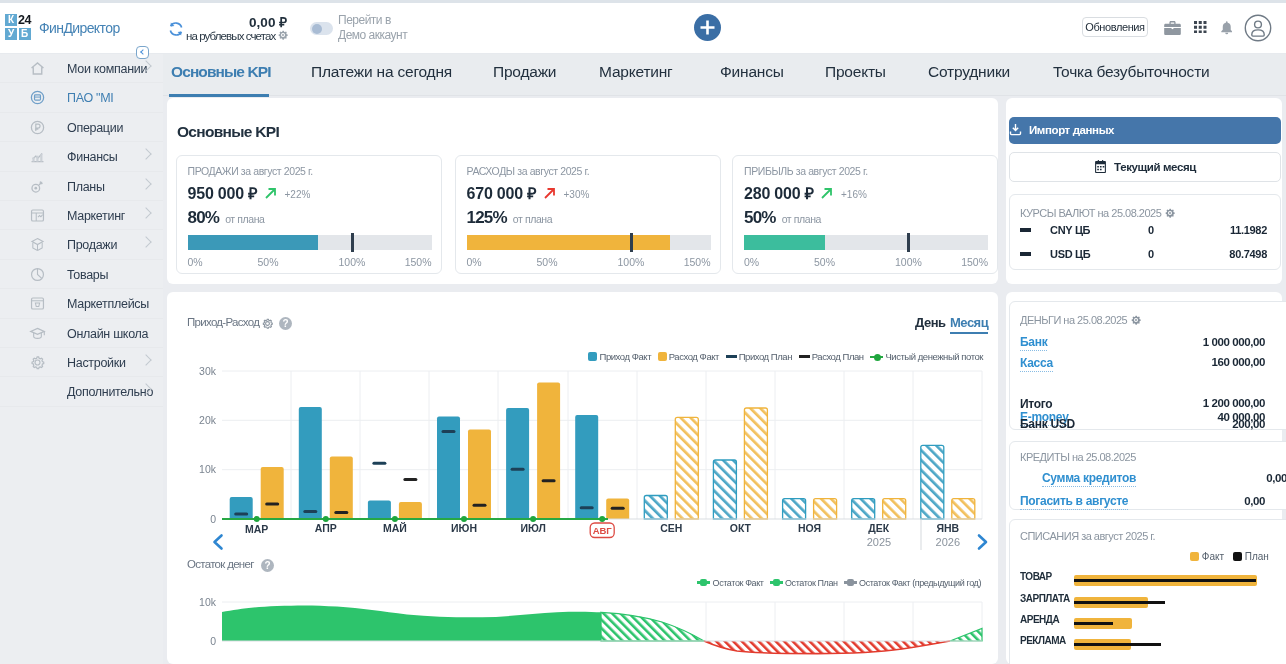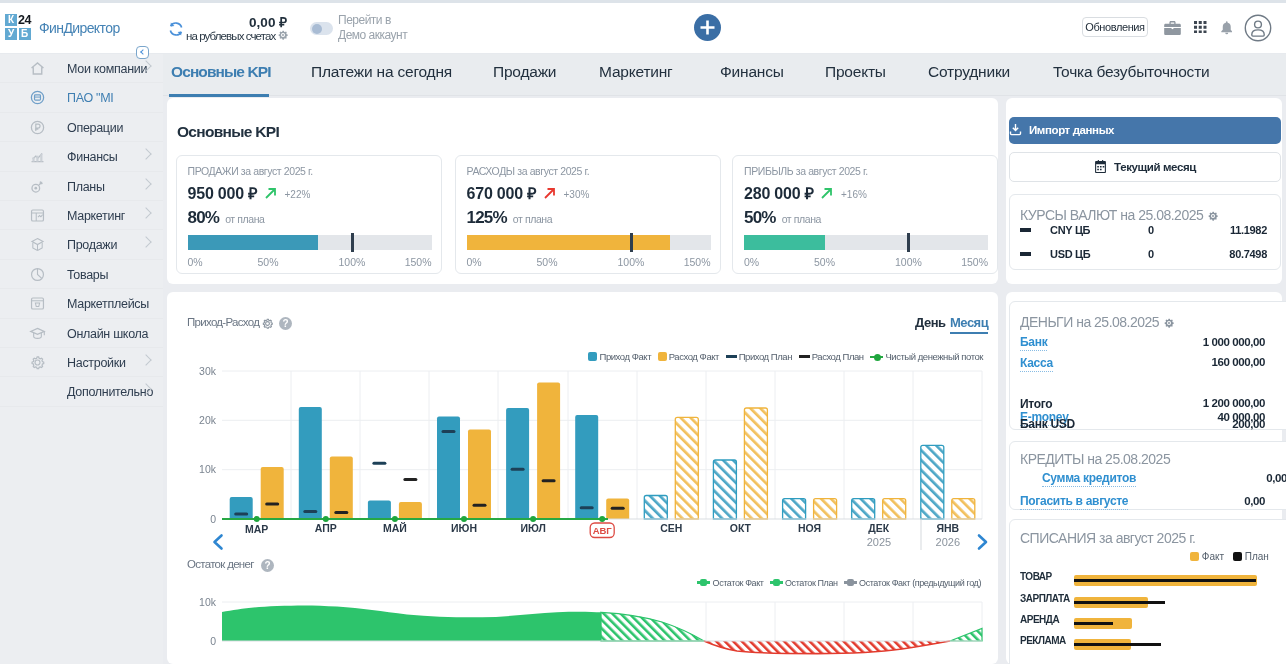--- a/index.html
+++ b/index.html
@@ -46,21 +46,21 @@
 .kcard .ofplan { font-size:10.5px; font-weight:normal; color:#8c96a2; letter-spacing:-0.4px; margin-left:6px; }
 .kcard .track { position:absolute; left:11px; top:79px; width:244px; height:15px; background:#e3e6ea; }
 .kcard .fill { position:absolute; left:0; top:0; height:15px; }
 .kcard .marker { position:absolute; left:174px; top:77px; width:3px; height:19px; background:#2f3e4e; }
 .kcard .scale { position:absolute; left:11px; top:100px; width:244px; font-size:10.5px; color:#8c96a2; }
 .kcard .scale span { position:absolute; }
 
 #impbtn { left:1009px; top:117px; width:272px; height:27px; background:#4576aa; border-radius:5px; color:#fff; font-weight:bold; font-size:11.5px; letter-spacing:-0.4px; text-align:left; line-height:27px; }
 #curbtn { left:1009px; top:152px; width:272px; height:30px; background:#fff; border:1px solid #dfe3e7; border-radius:5px; color:#1d2b39; font-weight:bold; font-size:11.5px; letter-spacing:-0.4px; text-align:center; line-height:28px; }
 #kursy { left:1009px; top:194px; width:272px; height:76px; border:1px solid #e4e8ec; border-radius:6px; background:#fff; }
-.cardtitle { font-size:14px; color:#8b95a0; letter-spacing:-0.5px; }
+.cardtitle { font-size:11px; color:#8b95a0; letter-spacing:-0.5px; }
 .kurow { position:absolute; left:10px; width:247px; font-size:11px; font-weight:bold; color:#1a2735; letter-spacing:-0.3px; }
 
 .rcard { position:absolute; left:1009px; width:302px; border:1px solid #e4e8ec; border-radius:6px; background:#fff; }
 .mrow { position:absolute; left:10px; width:245px; font-size:12px; letter-spacing:-0.3px; }
 .mrow .rv { position:absolute; right:0; top:0.5px; font-weight:bold; color:#1a2735; font-size:11.5px; letter-spacing:-0.4px; }
 .bluelink { color:#2f8fd0; font-weight:bold; border-bottom:1px dotted #88bce4; padding-bottom:1px; }
 .mrow .bl { color:#1a2735; font-weight:bold; }
 
 .ctitle { font-size:11.5px; color:#6a7583; letter-spacing:-0.7px; }
 svg text { font-family:"Liberation Sans",sans-serif; }

